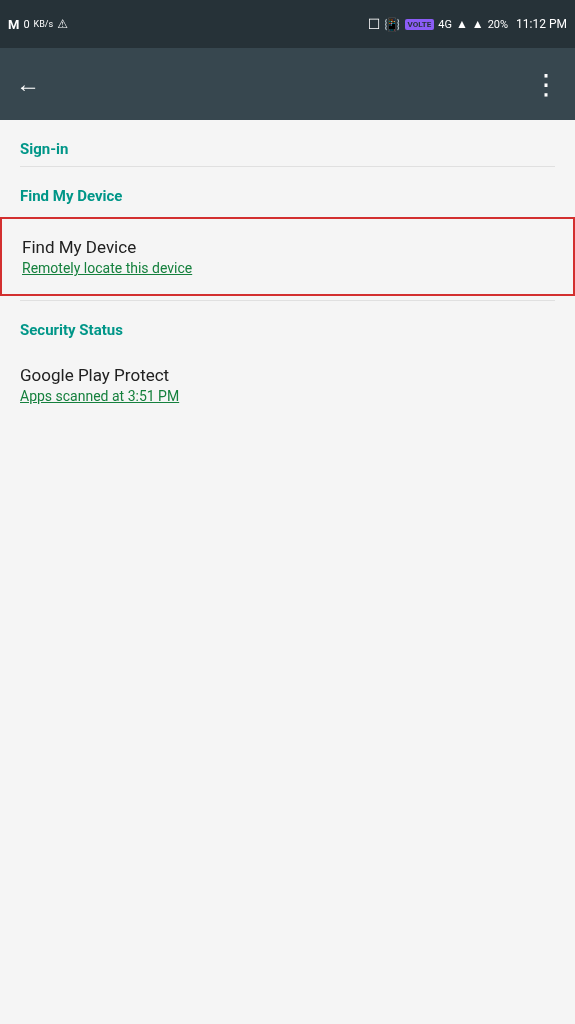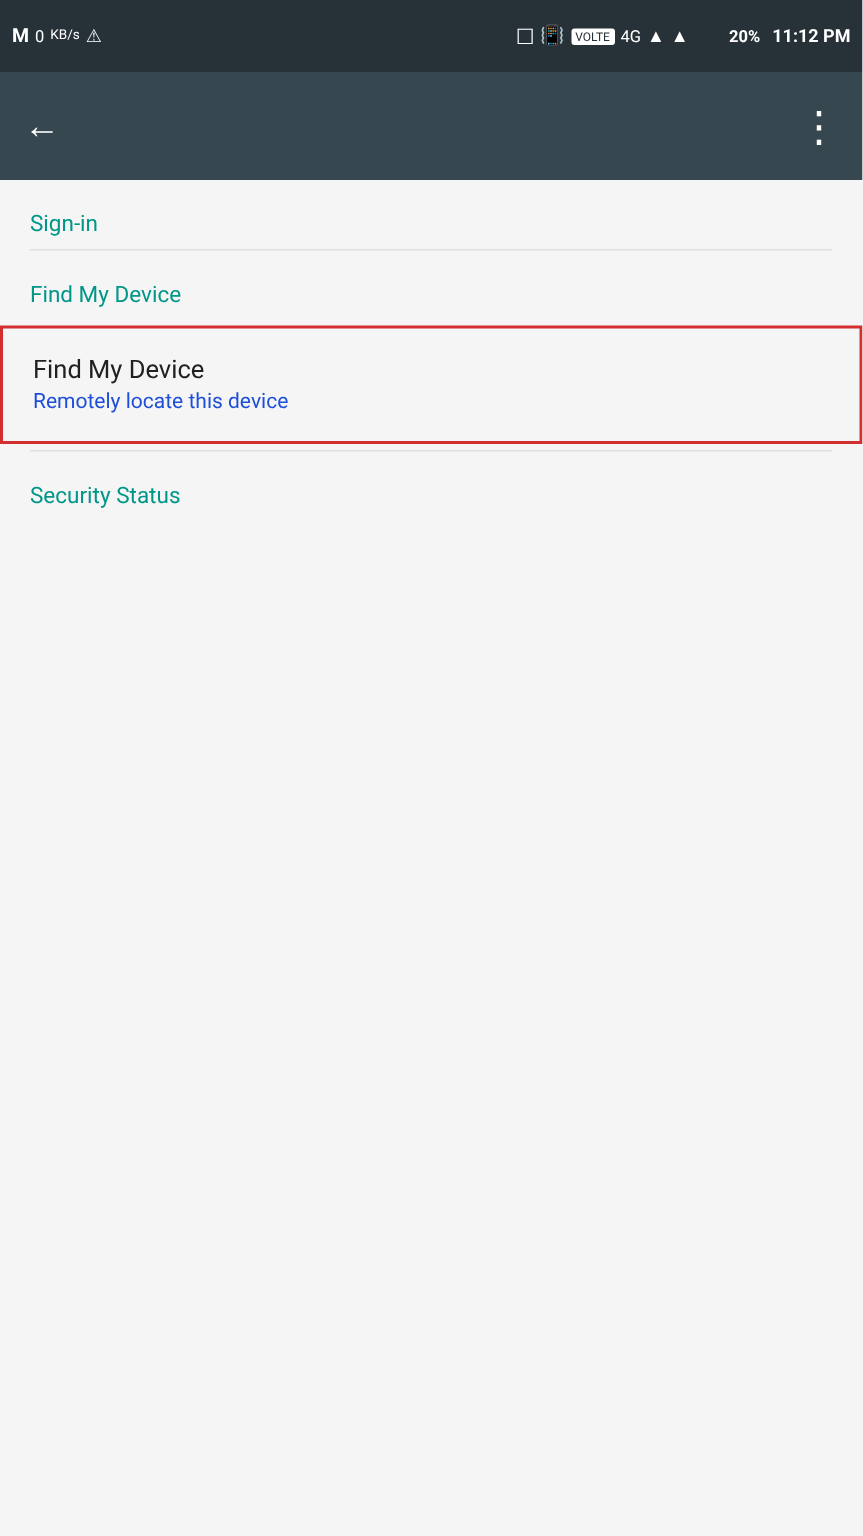--- a/index.html
+++ b/index.html
@@ -45,36 +45,35 @@
     }
 
     .status-icon {
       color: white;
       font-size: 12px;
     }
 
     .battery-text {
       color: white;
       font-size: 11px;
-      font-weight: bold;
-      margin-left: 23px;
+      font-weight: normal;
     }
 
     .time-text {
       color: white;
       font-size: 12px;
-      font-weight: bold;
+      font-weight: normal;
       margin-left: 4px;
     }
 
     .volte-badge {
-      background: #ffffff;
+      background: #8b5cf6;
       color: #263238;
       font-size: 8px;
-      font-weight: normal;
+      font-weight: bold;
       padding: 1px 3px;
       border-radius: 2px;
     }
 
     
     .app-bar {
       width: 100%;
       height: 72px;
       background: #37474f;
       display: flex;
@@ -110,40 +109,41 @@
 
     
     .content {
       background: #f5f5f5;
       padding: 0;
     }
 
     .section-header {
       color: #009688;
       font-size: 15px;
-      font-weight: 400;
+      font-weight: 700;
       padding: 20px 20px 8px 20px;
     }
 
     .menu-item {
       background: #f5f5f5;
       padding: 18px 20px;
       cursor: pointer;
     }
 
     .menu-item-title {
       color: #212121;
       font-size: 17px;
       font-weight: 400;
       margin-bottom: 3px;
     }
 
     .menu-item-subtitle {
-      color: #1d4ed8;
+      color: #15803d;
       font-size: 14px;
+      text-decoration: underline;
     }
 
     .highlighted-item {
       border: 2px solid #d32f2f;
       margin: 4px 0;
       background: #f5f5f5;
       padding: 18px 20px;
       cursor: pointer;
     }
 
@@ -193,14 +193,18 @@
 
   <div class="highlighted-item">
     <div class="menu-item-title">Find My Device</div>
     <div class="menu-item-subtitle">Remotely locate this device</div>
   </div>
 
   <div class="divider"></div>
 
   <div class="section-header">Security Status</div>
 
+  <div class="menu-item">
+    <div class="menu-item-title">Google Play Protect</div>
+    <div class="menu-item-subtitle">Apps scanned at 3:51 PM</div>
+  </div>
 
 </div>
 
 </body></html>

